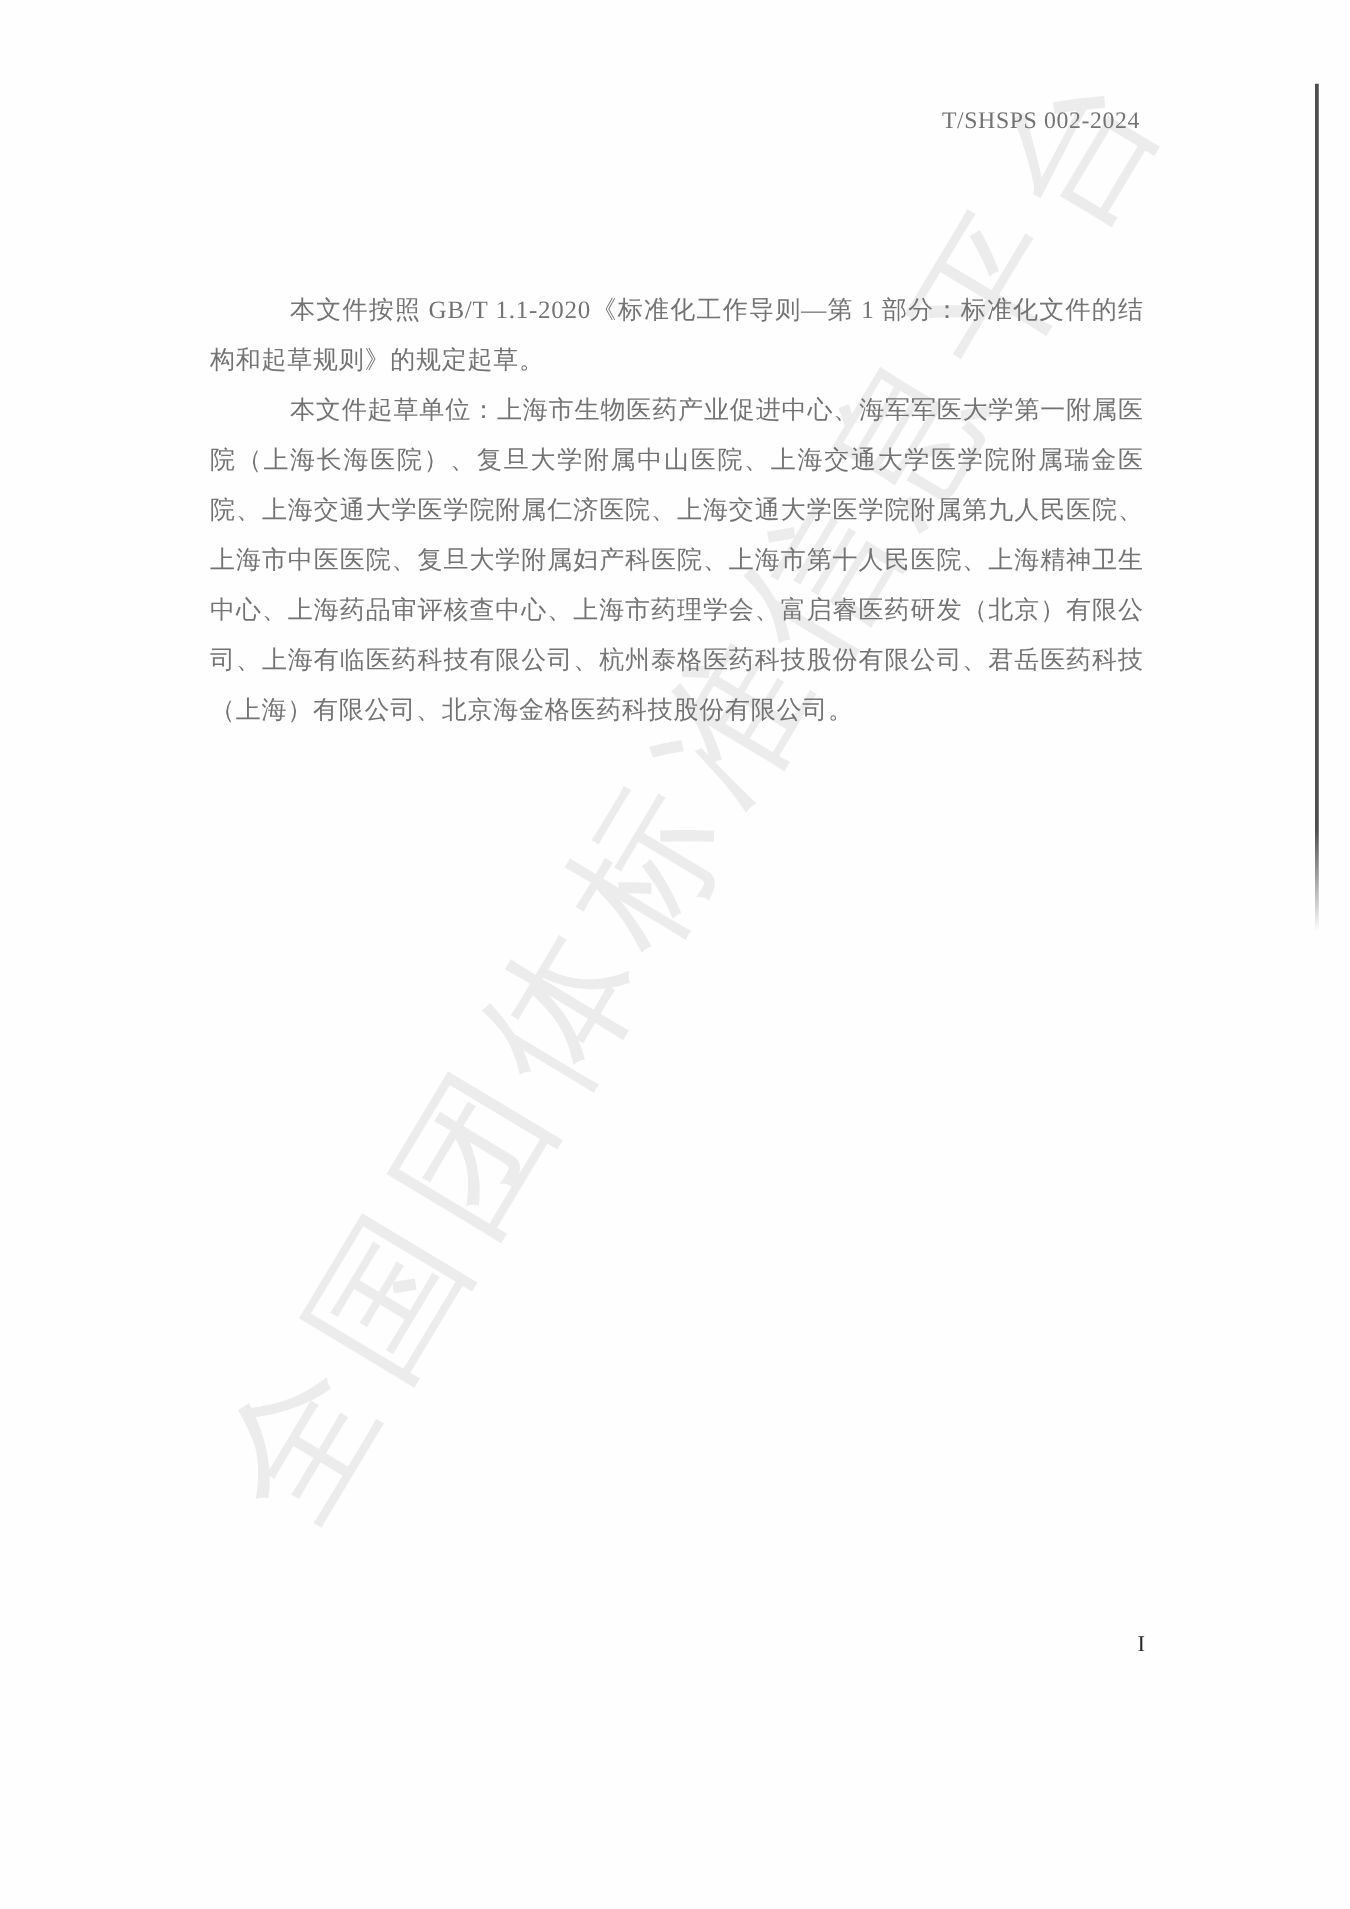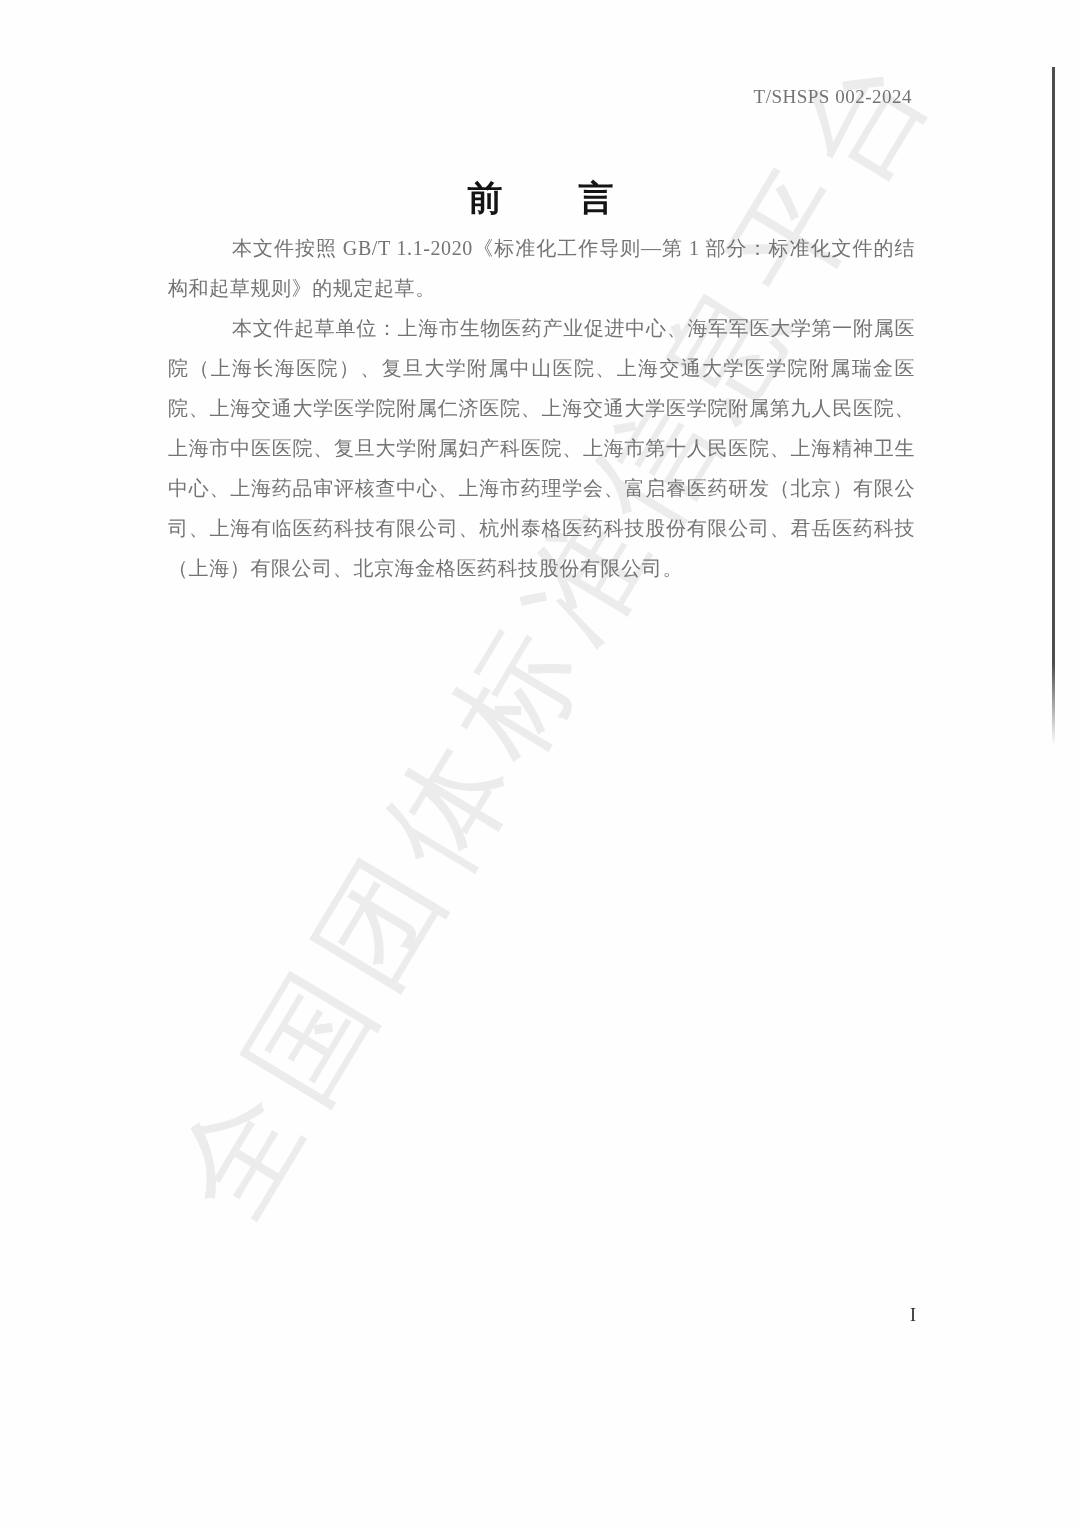--- a/index.html
+++ b/index.html
@@ -94,21 +94,20 @@
 <body>
 
 <div class="page">
 
   <div class="watermark">全国团体标准信息平台</div>
 
   <div class="doc-code">T/SHSPS 002-2024</div>
 
   <div class="edge-line"></div>
 
-  <h1 class="title">前　　言</h1>
 
   <div class="body-text">
     <p>本文件按照 GB/T 1.1-2020《标准化工作导则—第 1 部分：标准化文件的结构和起草规则》的规定起草。</p>
     <p>本文件起草单位：上海市生物医药产业促进中心、海军军医大学第一附属医院（上海长海医院）、复旦大学附属中山医院、上海交通大学医学院附属瑞金医院、上海交通大学医学院附属仁济医院、上海交通大学医学院附属第九人民医院、上海市中医医院、复旦大学附属妇产科医院、上海市第十人民医院、上海精神卫生中心、上海药品审评核查中心、上海市药理学会、富启睿医药研发（北京）有限公司、上海有临医药科技有限公司、杭州泰格医药科技股份有限公司、君岳医药科技（上海）有限公司、北京海金格医药科技股份有限公司。</p>
   </div>
 
   <div class="page-number">I</div>
 
 </div>
 

